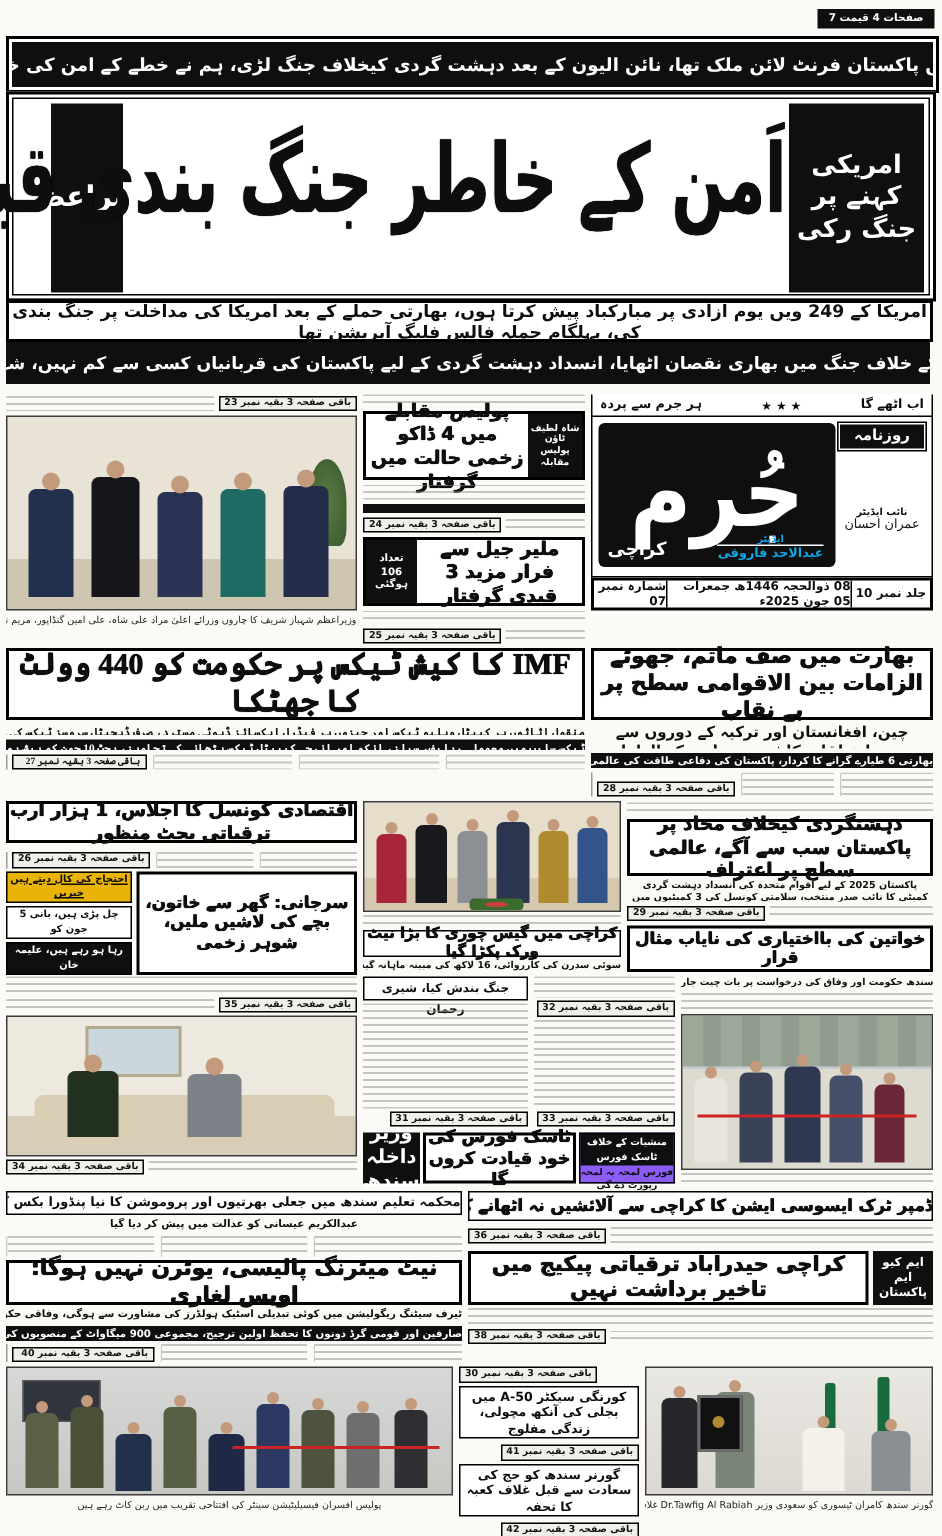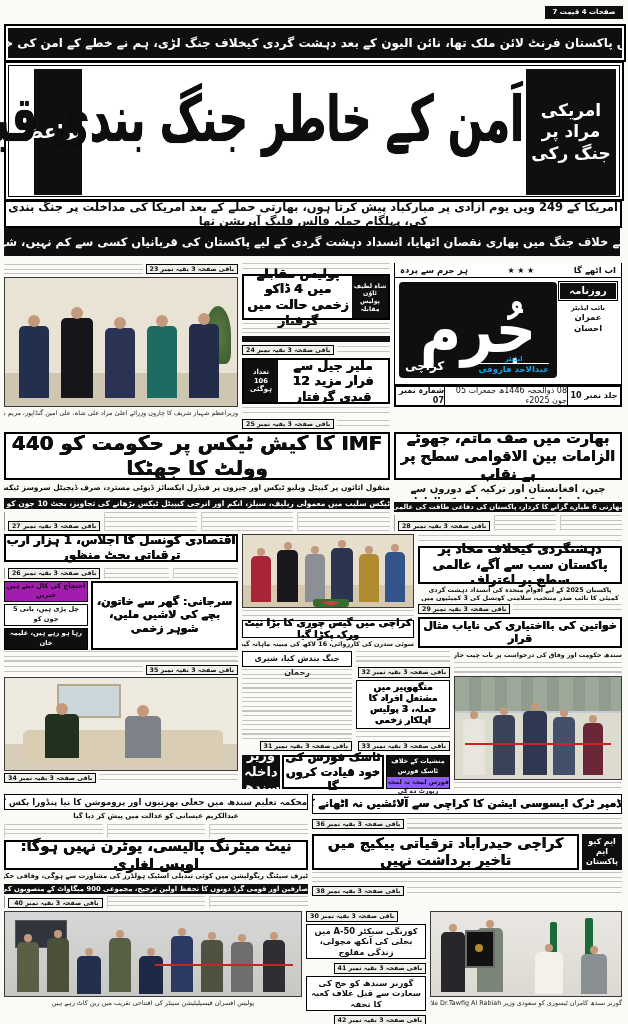--- a/index.html
+++ b/index.html
@@ -31,21 +31,21 @@
 </head>
 <body>
 
 <div id="page">
 
   <div class="abs chip" style="top:6px;left:545px;width:78px;height:13px;font-size:7px;line-height:13px;">صفحات 4 قیمت 7 روپے</div>
 
   <div class="abs strip urd ctr" style="top:24px;left:4px;width:618px;height:34px;font-size:12px;border:2px solid #000;box-shadow:inset 0 0 0 2px #fff;">1980 کی افغان جنگ میں پاکستان فرنٹ لائن ملک تھا، نائن الیون کے بعد دہشت گردی کیخلاف جنگ لڑی، ہم نے خطے کے امن کی خاطر جنگ بندی قبول کی</div>
 
   <div class="abs b2" style="top:61px;left:4px;width:616px;height:136px;background:#fff;box-shadow:inset 0 0 0 2px #fff, inset 0 0 0 3px #000;">
-    <div class="abs chip urd ctr" style="top:6px;right:6px;width:86px;height:122px;font-size:17px;padding:2px;">امریکی مراد پر جنگ رکی</div>
+    <div class="abs chip urd ctr" style="top:6px;right:6px;width:86px;height:122px;font-size:17px;padding:2px;">امریکی کہنے پر جنگ رکی</div>
     <div class="abs chip urd ctr" style="top:6px;left:28px;width:44px;height:122px;font-size:19px;padding:2px;">وزیراعظم</div>
     <div class="abs hd urd ol" style="top:18px;right:98px;left:80px;font-size:41px;transform:scaleY(1.55);transform-origin:top;white-space:nowrap;">اَمن کے خاطر جنگ بندی قبول کی</div>
   </div>
 
   <div class="abs b2 hd urd ctr" style="top:200px;left:4px;width:614px;height:24px;font-size:11.5px;background:#fff;">امریکا کے 249 ویں یوم آزادی پر مبارکباد پیش کرتا ہوں، بھارتی حملے کے بعد امریکا کی مداخلت پر جنگ بندی کی، پہلگام حملہ فالس فلیگ آپریشن تھا</div>
   <div class="abs strip urd ctr" style="top:228px;left:4px;width:616px;height:28px;font-size:11.5px;">ہم نے دہشت گردی کے خلاف جنگ میں بھاری نقصان اٹھایا، انسداد دہشت گردی کے لیے پاکستان کی قربانیاں کسی سے کم نہیں، شہباز شریف کا خطاب</div>
 
   <div class="abs col" style="top:263px;left:4px;width:234px;height:166px;gap:2px;">
     <div class="tagrow" style="height:12px;">
       <span class="tag">باقی صفحہ 3 بقیہ نمبر 23</span>
@@ -68,21 +68,21 @@
       <div class="chip urd ctr" style="width:34px;font-size:6.2px;padding:1px;">شاہ لطیف ٹاؤن پولیس مقابلہ</div>
       <div class="hd urd ol ctr" style="flex:1;font-size:12.5px;padding:1px 2px;">پولیس مقابلے میں 4 ڈاکو زخمی حالت میں گرفتار</div>
     </div>
     <div class="pt" style="height:13px;"></div>
     <div class="strip" style="height:9px;font-size:6px;line-height:9px;"></div>
     <div class="tagrow" style="height:10px;">
       <div class="pt" style="flex:1;height:8px;"></div>
       <span class="tag">باقی صفحہ 3 بقیہ نمبر 24</span>
     </div>
     <div class="b2" style="display:flex;align-items:stretch;height:42px;background:#fff;">
-      <div class="hd urd ol ctr" style="flex:1;font-size:12.5px;padding:1px 2px;">ملیر جیل سے فرار مزید 12 قیدی گرفتار</div>
+      <div class="hd urd ol ctr" style="flex:1;font-size:12.5px;padding:1px 2px;">ملیر جیل سے فرار مزید 3 قیدی گرفتار</div>
       <div class="chip urd ctr" style="width:32px;font-size:6.8px;padding:1px;">تعداد 106 ہوگئی</div>
     </div>
     <div class="pt" style="height:12px;"></div>
     <div class="tagrow" style="height:10px;">
       <div class="pt" style="flex:1;height:8px;"></div>
       <span class="tag">باقی صفحہ 3 بقیہ نمبر 25</span>
     </div>
   </div>
 
   <div class="abs col" style="top:263px;left:394px;width:228px;height:166px;">
@@ -95,32 +95,32 @@
       <div class="abs chip" style="left:4px;top:4px;width:158px;height:96px;border-radius:4px;">
         <div class="ctr urd" style="height:100%;font-size:56px;font-weight:bold;transform:scaleY(1.15);">جُرم</div>
         <div class="abs urd" style="left:6px;bottom:4px;font-size:12px;color:#ffffff;">کراچی</div>
         <div class="abs urd" style="right:8px;bottom:3px;text-align:center;color:#0ea5e9;">
           <div style="font-size:6.5px;border-bottom:1px solid #fff;">ایڈیٹر</div>
           <div style="font-size:8.5px;font-weight:bold;">عبدالاحد فاروقی</div>
         </div>
       </div>
       <div class="abs chip urd" style="right:4px;top:4px;width:56px;height:16px;font-size:10px;line-height:16px;border:1px solid #fff;outline:1px solid #000;">روزنامہ</div>
       <div class="abs urd" style="right:6px;top:26px;width:54px;text-align:center;">
-        <div style="font-size:6.5px;font-weight:bold;">نائب ایڈیٹر</div>
-        <div style="font-size:8.5px;font-weight:bold;">عمران احسان</div>
+        <div style="font-size:6.5px;font-weight:bold;margin-top:33px;">نائب ایڈیٹر</div>
+        <div style="font-size:8.5px;font-weight:normal;">عمران احسان</div>
       </div>
     </div>
     <div class="b2" style="display:flex;height:18px;background:#fff;border-top:2px solid #000;">
       <div class="ctr urd" style="flex:0 0 52px;font-size:8px;font-weight:bold;border-left:1px solid #000;">جلد نمبر 10</div>
-      <div class="ctr urd" style="flex:1;font-size:8px;font-weight:normal;">08 ذوالحجہ 1446ھ جمعرات 05 جون 2025ء</div>
+      <div class="ctr urd" style="flex:1;font-size:8px;font-weight:bold;">08 ذوالحجہ 1446ھ جمعرات 05 جون 2025ء</div>
       <div class="ctr urd" style="flex:0 0 48px;font-size:8px;font-weight:bold;border-right:1px solid #000;">شمارہ نمبر 07</div>
     </div>
   </div>
 
-  <div class="abs col" style="top:432px;left:4px;width:386px;height:99px;gap:3px;">
+  <div class="abs col" style="top:432px;left:4px;width:386px;height:81px;gap:3px;font-family:Liberation Serif, serif;">
     <div class="b2 hd urd ol ctr" style="height:44px;font-size:20px;background:#fff;">IMF کا کیش ٹیکس پر حکومت کو 440 وولٹ کا جھٹکا</div>
     <div class="hd urd" style="height:12px;font-size:7.5px;white-space:nowrap;overflow:hidden;">منقول اثاثوں پر کیپٹل ویلیو ٹیکس اور چیزوں پر فیڈرل ایکسائز ڈیوٹی مسترد، صرف ڈیجیٹل سروسز ٹیکس کی منظوری، 10 ارب کی آمدن متوقع</div>
     <div class="strip urd" style="height:11px;font-size:7.5px;line-height:11px;">ٹیکس سلیب میں معمولی ریلیف، سیلز، انکم اور انرجی کیپیٹل ٹیکس بڑھانے کی تجاویز، بجٹ 10 جون کو پیش ہوگا، ذرائع</div>
     <div class="minirow" style="flex:1;">
       <div class="mini pt"></div>
       <div class="mini pt"></div>
       <div class="mini pt"></div>
       <div class="mini col" style="justify-content:flex-end;">
         <span class="tag">باقی صفحہ 3 بقیہ نمبر 27</span>
       </div>
@@ -147,21 +147,21 @@
     <div class="minirow" style="height:30px;">
       <div class="mini pt"></div>
       <div class="mini pt"></div>
       <div class="mini col" style="justify-content:flex-end;">
         <span class="tag">باقی صفحہ 3 بقیہ نمبر 26</span>
       </div>
     </div>
     <div style="display:flex;gap:3px;flex:1;">
       <div class="b2 hd urd ol ctr" style="flex:1;font-size:11px;background:#fff;padding:0 2px;">سرجانی: گھر سے خاتون، بچے کی لاشیں ملیں، شوہر زخمی</div>
       <div class="col" style="flex:0 0 84px;gap:2px;">
-        <div class="b urd hd" style="font-size:6.6px;line-height:1.5;background:#a21caf;">احتجاج کی کال دیتے ہیں خبریں</div>
+        <div class="b urd hd" style="font-size:6.6px;line-height:1.5;background:#eab308;text-decoration:underline;">احتجاج کی کال دیتے ہیں خبریں</div>
         <div class="b urd hd" style="font-size:6.6px;line-height:1.5;background:#fff;">چل پڑی ہیں، بانی 5 جون کو</div>
         <div class="b urd hd chip" style="font-size:6.6px;line-height:1.5;">رہا ہو رہے ہیں، علیمہ خان</div>
       </div>
     </div>
   </div>
 
   <div class="abs col" style="top:534px;left:242px;width:172px;height:114px;gap:2px;">
     <div class="photo" style="height:72px;background:linear-gradient(#e6ddcb 0 70%,#d6c8ae 70% 100%);">
       <div class="pn sm" style="left:8px;bottom:5px;width:20px;height:46px;background:#a82438;"></div>
       <div class="pn sm" style="left:34px;bottom:5px;width:21px;height:52px;background:#18181d;"></div>
@@ -209,21 +209,20 @@
 
   <div class="abs col" style="top:651px;left:242px;width:110px;height:100px;gap:2px;">
     <div class="b hd urd" style="height:14px;font-size:8px;line-height:14px;background:#fff;">جنگ بندش کیا، شیری رحمان</div>
     <div class="pt" style="flex:1;"></div>
     <span class="tag" style="align-self:flex-start;">باقی صفحہ 3 بقیہ نمبر 31</span>
   </div>
 
   <div class="abs col" style="top:651px;left:356px;width:94px;height:100px;gap:2px;">
     <div class="pt" style="height:14px;"></div>
     <span class="tag" style="align-self:flex-start;">باقی صفحہ 3 بقیہ نمبر 32</span>
-    <div class="b hd urd ol" style="font-size:9px;background:#fff;padding:1px;">منگھوپیر میں مشتعل افراد کا حملہ، 3 پولیس اہلکار زخمی</div>
     <div class="pt" style="flex:1;"></div>
     <span class="tag" style="align-self:flex-start;">باقی صفحہ 3 بقیہ نمبر 33</span>
   </div>
 
   <div class="abs" style="top:755px;left:242px;width:208px;height:34px;display:flex;gap:2px;">
     <div class="col b" style="flex:0 0 62px;background:#8b5cf6;">
       <div class="chip urd" style="flex:1;font-size:6.4px;line-height:1.6;">منشیات کے خلاف ٹاسک فورس</div>
       <div class="hd urd" style="flex:1;font-size:6.2px;line-height:1.6;">فورس لمحہ بہ لمحہ رپورٹ دے گی</div>
     </div>
     <div class="b2 hd urd ol ctr" style="flex:1;font-size:11.5px;background:#fff;">ٹاسک فورس کی خود قیادت کروں گا</div>

